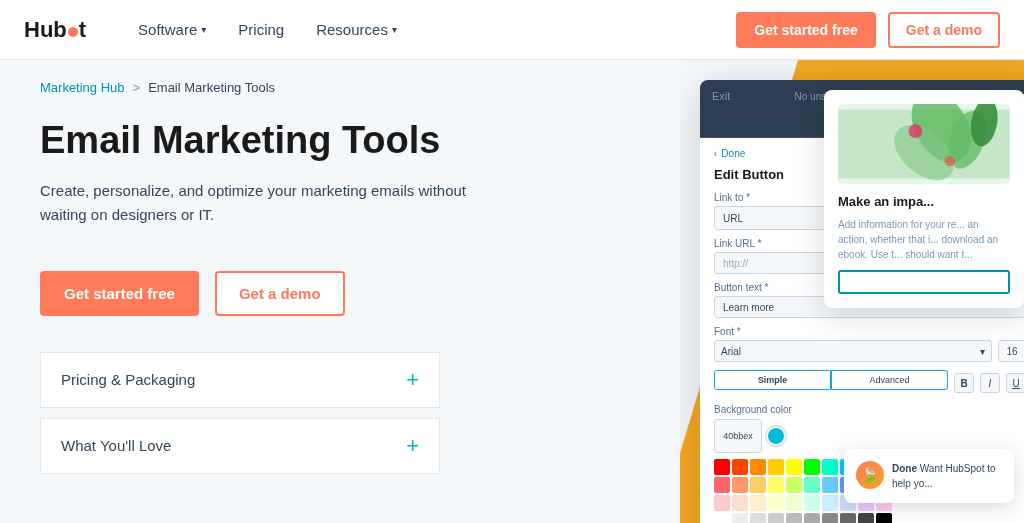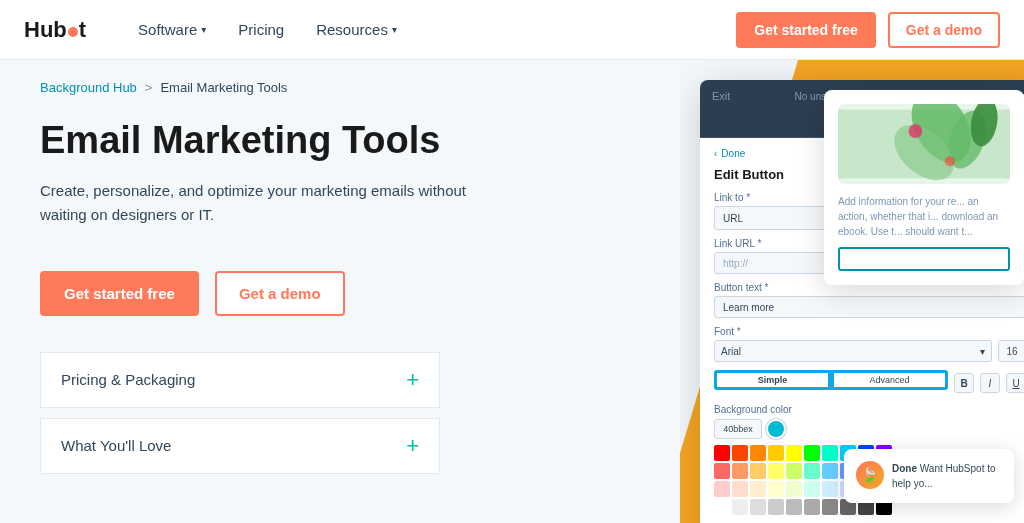--- a/index.html
+++ b/index.html
@@ -371,21 +371,21 @@
       margin-bottom: 6px;
     }
     .app-tab-sw {
       flex: 1;
       height: 20px;
       display: flex;
       align-items: center;
       justify-content: center;
       font-size: 9px;
       color: #33475b;
-      border: 3px solid #0ea5e9;
+      border: 1px solid #0ea5e9;
       cursor: pointer;
     }
     .app-tab-sw.active {
       background: #fff;
       color: #33475b;
       font-weight: 600;
     }
     .app-tab-sw:first-child { border-radius: 3px 0 0 3px; }
     .app-tab-sw:last-child { border-radius: 0 3px 3px 0; }
 
@@ -396,21 +396,21 @@
       margin-bottom: 4px;
     }
     .color-row-flex {
       display: flex;
       align-items: center;
       gap: 4px;
       margin-bottom: 6px;
     }
     .color-hash-input {
       width: 48px;
-      height: 20px;
+      height: 34px;
       background: #f5f8fa;
       border: 1px solid #cbd6e2;
       border-radius: 3px;
       font-size: 9px;
       color: #33475b;
       display: flex;
       align-items: center;
       justify-content: center;
     }
     .color-swatch-selected {
@@ -539,21 +539,21 @@
   <div class="nav-actions">
     <button class="btn-primary-nav">Get started free</button>
     <button class="btn-secondary-nav">Get a demo</button>
   </div>
 </nav>
 
 <div class="main-content">
 
   <div class="left-panel">
     <div class="breadcrumb">
-      <span class="breadcrumb-link">Background Hub</span>
+      <span class="breadcrumb-link">Marketing Hub</span>
       <span class="breadcrumb-sep">&gt;</span>
       <span class="breadcrumb-current">Email Marketing Tools</span>
     </div>
 
     <h1 class="hero-title">Email Marketing Tools</h1>
     <p class="hero-desc">Create, personalize, and optimize your marketing emails without waiting on designers or IT.</p>
 
     <div class="hero-buttons">
       <button class="btn-primary">Get started free</button>
       <button class="btn-outline">Get a demo</button>
@@ -699,20 +699,21 @@
         <svg viewBox="0 0 200 80" class="leaf-svg">
           <rect width="200" height="80" fill="#c8e6c9"></rect>
           <ellipse cx="120" cy="20" rx="30" ry="45" fill="#4caf50" transform="rotate(-30 120 20)" opacity="0.7"></ellipse>
           <ellipse cx="150" cy="35" rx="20" ry="35" fill="#66bb6a" transform="rotate(20 150 35)" opacity="0.8"></ellipse>
           <ellipse cx="100" cy="50" rx="25" ry="40" fill="#81c784" transform="rotate(-50 100 50)" opacity="0.6"></ellipse>
           <ellipse cx="170" cy="15" rx="15" ry="28" fill="#388e3c" transform="rotate(10 170 15)" opacity="0.9"></ellipse>
           <circle cx="90" cy="25" r="8" fill="#e91e63" opacity="0.7"></circle>
           <circle cx="130" cy="60" r="6" fill="#f44336" opacity="0.6"></circle>
         </svg>
       </div>
+      <div class="right-card-title">Make an impa...</div>
       <div class="right-card-desc">Add information for your re... an action, whether that i... download an ebook. Use t... should want t...</div>
       <div class="right-card-input"></div>
     </div>
 
     <div class="chat-widget">
       <div class="chat-avatar">🍃</div>
       <div class="chat-text">
         <strong>Done</strong> <span>Want HubSpot to help yo...</span>
       </div>
     </div>

